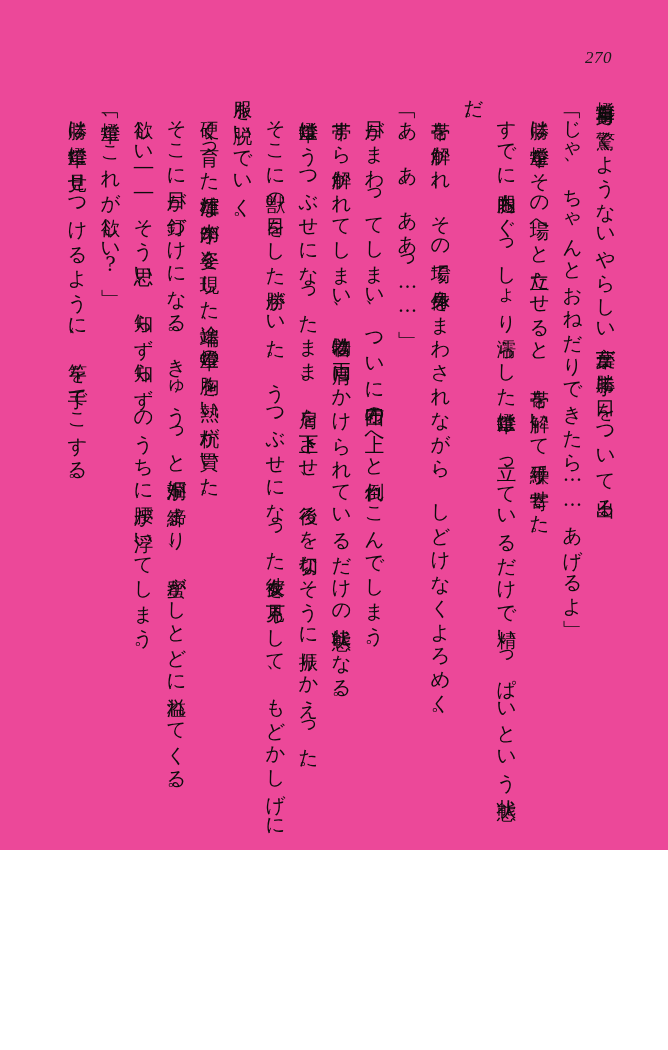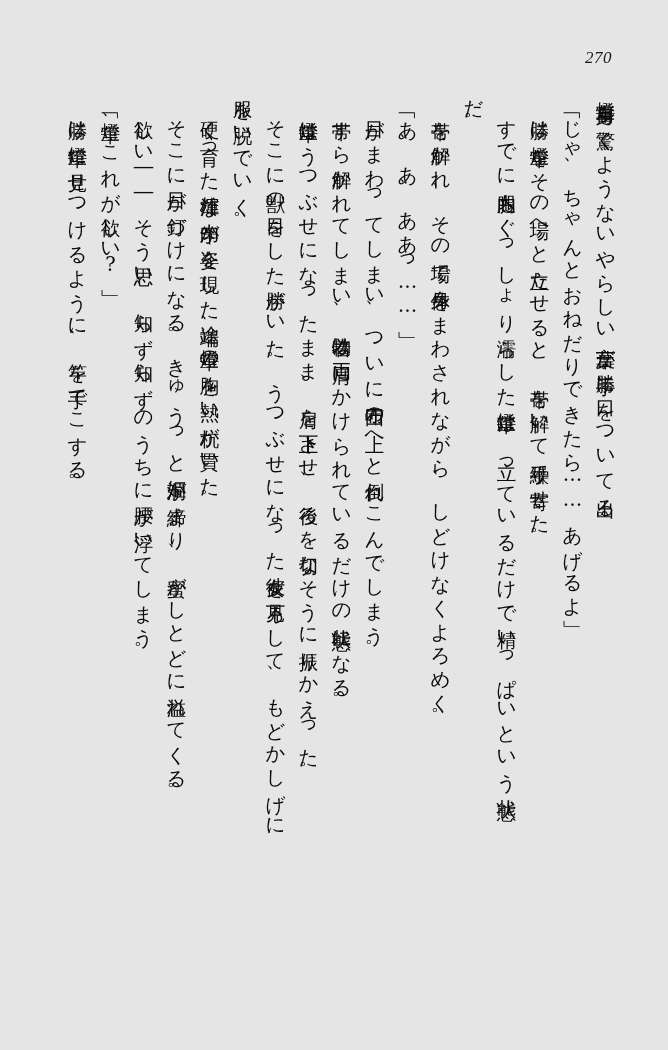--- a/index.html
+++ b/index.html
@@ -13,22 +13,22 @@
     font-family: "Liberation Serif", "DejaVu Serif", serif;
     color: #000000;
     overflow: hidden;
     position: relative;
   }
   .page {
     position: absolute;
     left: 0;
     top: 0;
     width: 668px;
-    height: 1050px;
-    background: #e5e5e5;
+    height: 850px;
+    background: #ec4899;
   }
   .page-number {
     position: absolute;
     top: 48px;
     right: 56px;
     font-family: "Liberation Serif", "DejaVu Serif", serif;
     font-style: italic;
     font-size: 17px;
     color: #1a1a1a;
     letter-spacing: 0.5px;

